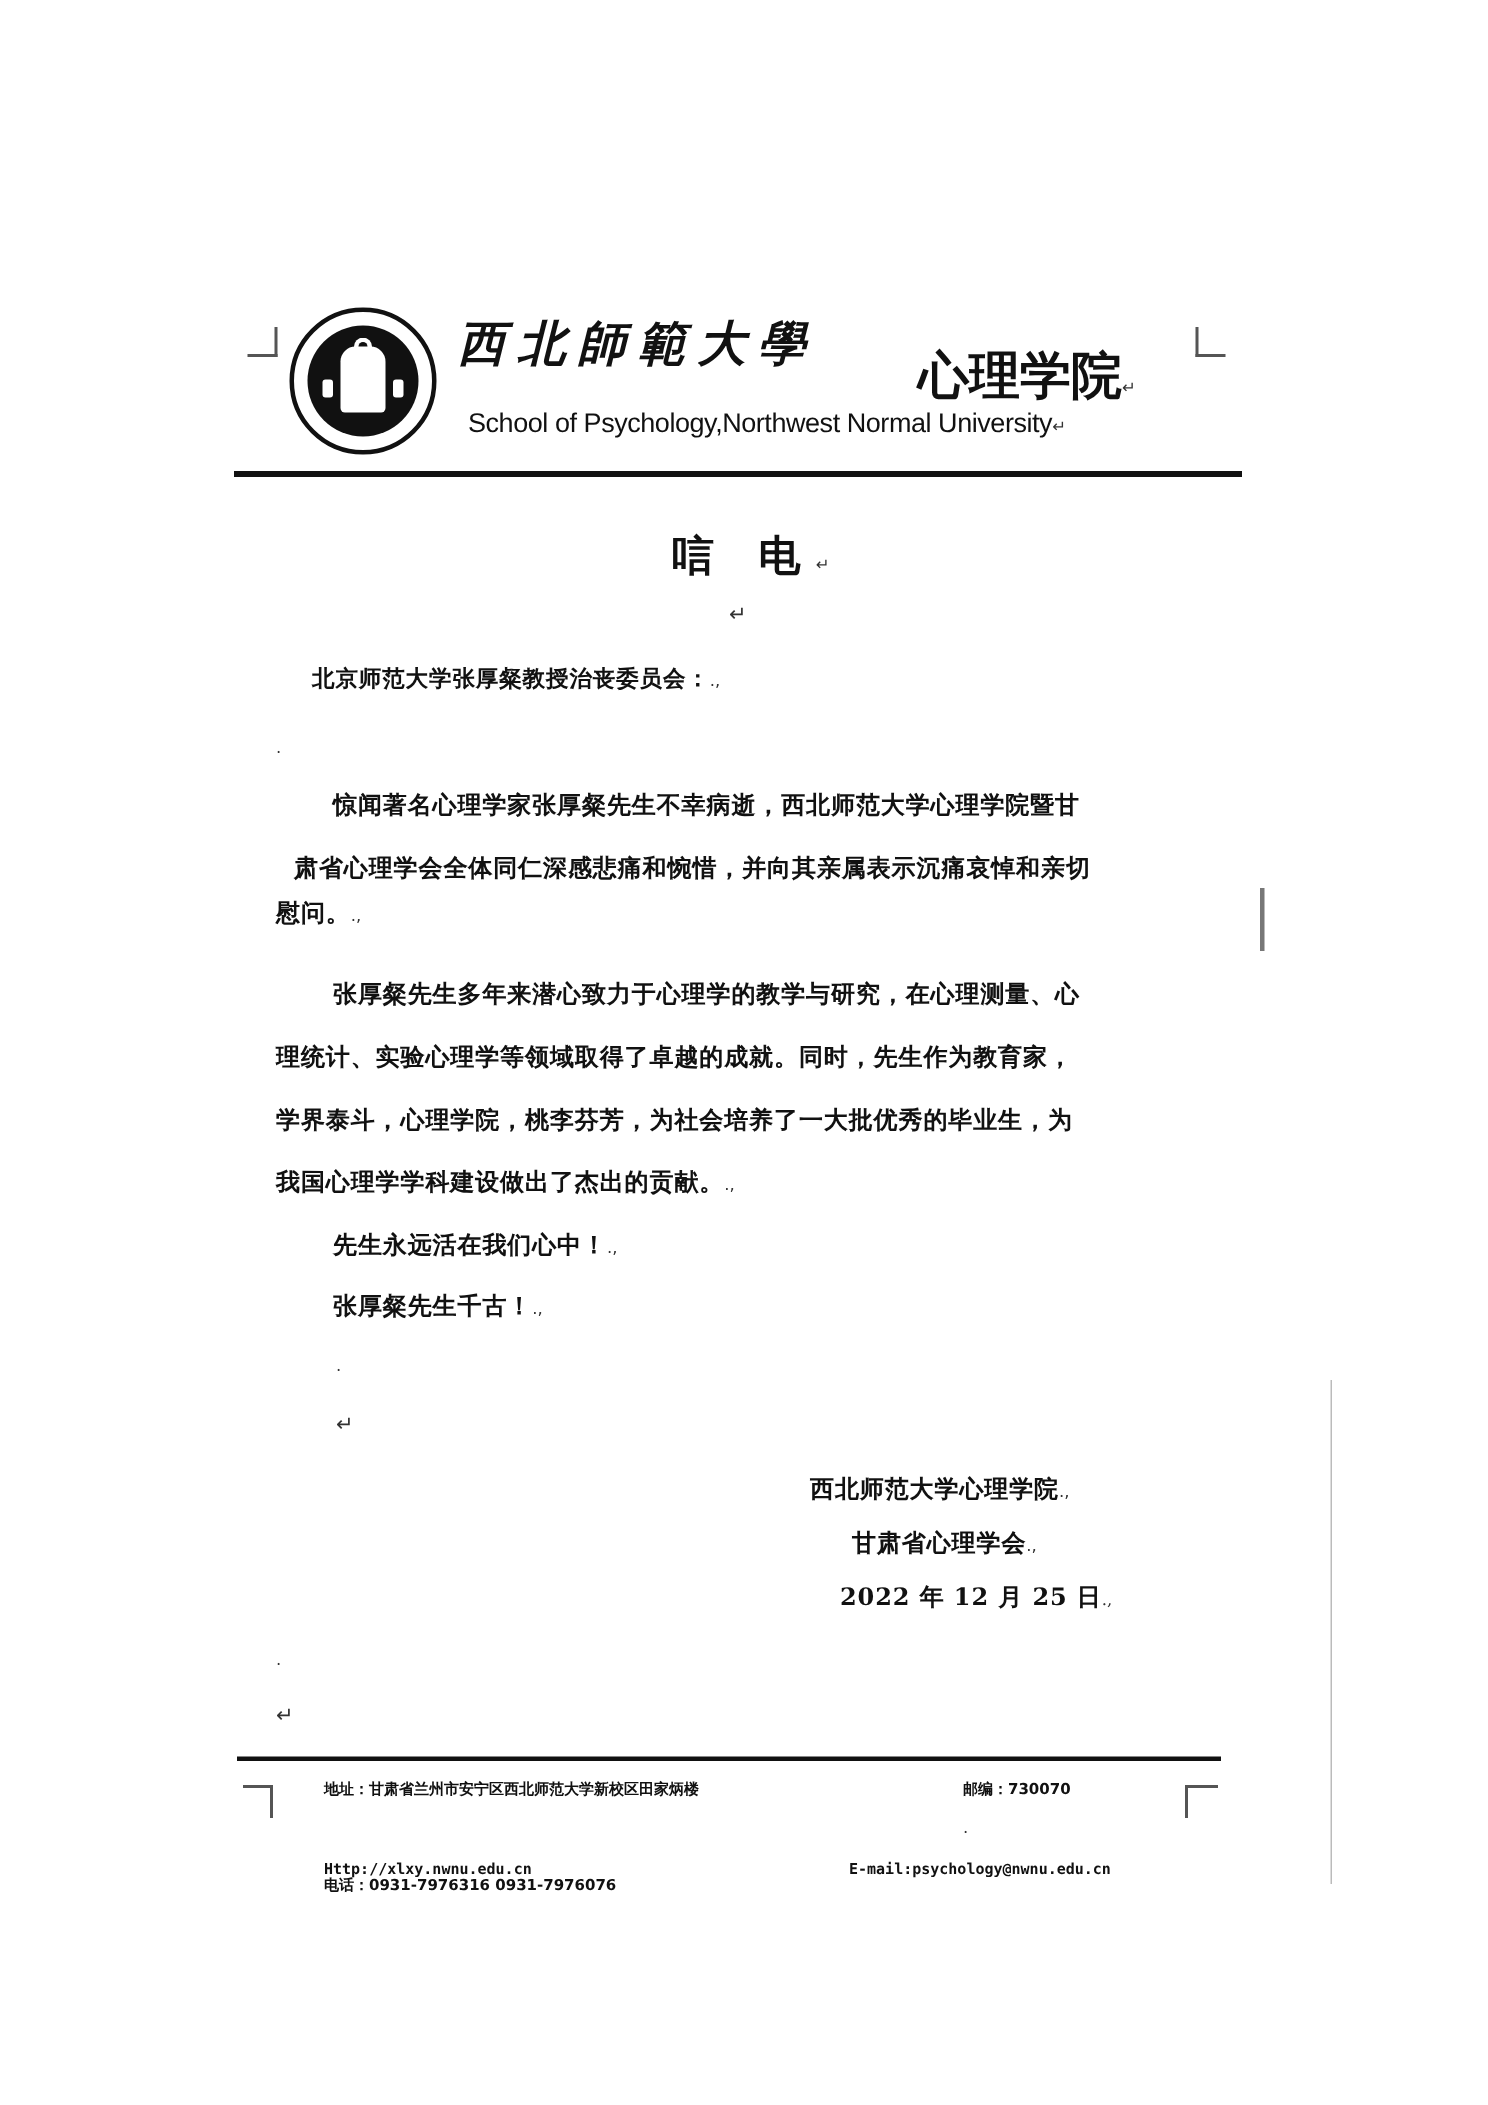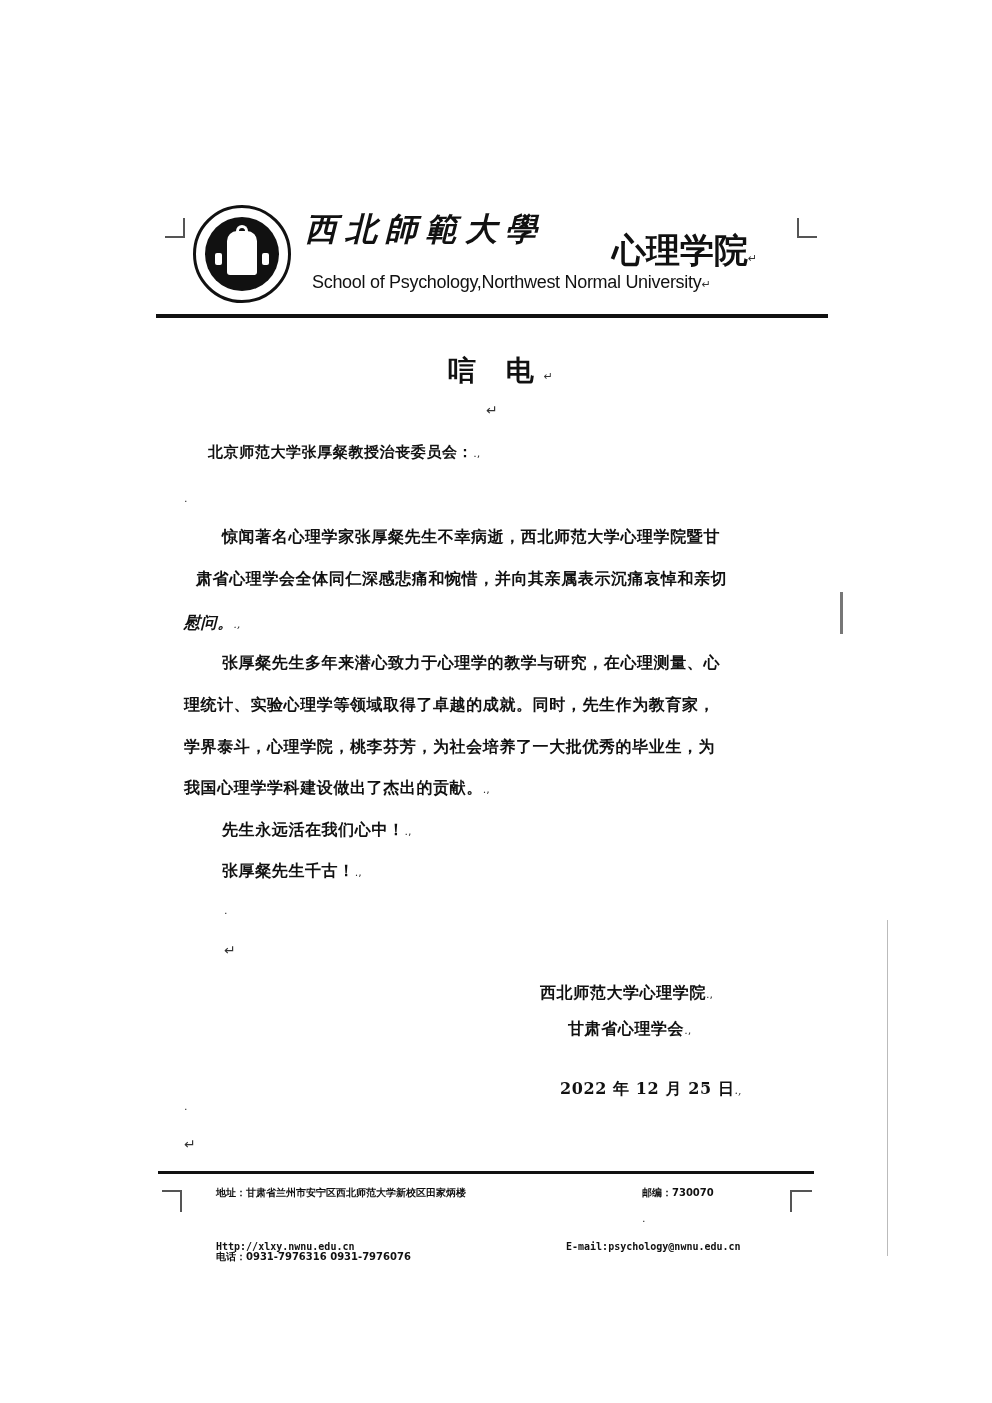--- a/index.html
+++ b/index.html
@@ -50,35 +50,35 @@
 <div class="rule" style="left:156px;top:314px;width:672px;height:4px;"></div>
 
 <div class="title"><span>唁 电</span><span class="mark">↵</span></div>
 <div class="abs mark" style="left:486px;top:402px;font-size:14px;">↵</div>
 
 <div class="line" style="left:184px;top:443px;font-size:15px;margin-left:24px;"><span>北京师范大学张厚粲教授治丧委员会：</span><span class="mark">.,</span></div>
 <div class="abs mark" style="left:184px;top:492px;">.</div>
 
 <div class="line" style="left:222px;top:527px;">惊闻著名心理学家张厚粲先生不幸病逝，西北师范大学心理学院暨甘</div>
 <div class="line" style="left:184px;top:569px;margin-left:12px;">肃省心理学会全体同仁深感悲痛和惋惜，并向其亲属表示沉痛哀悼和亲切</div>
-<div class="line" style="left:184px;top:613px;font-style:italic;"><span>慰问。</span><span class="mark">.,</span></div>
+<div class="line" style="left:184px;top:599px;"><span>慰问。</span><span class="mark">.,</span></div>
 
 <div class="line" style="left:222px;top:653px;">张厚粲先生多年来潜心致力于心理学的教学与研究，在心理测量、心</div>
 <div class="line" style="left:184px;top:695px;">理统计、实验心理学等领域取得了卓越的成就。同时，先生作为教育家，</div>
 <div class="line" style="left:184px;top:737px;">学界泰斗，心理学院，桃李芬芳，为社会培养了一大批优秀的毕业生，为</div>
 <div class="line" style="left:184px;top:778px;"><span>我国心理学学科建设做出了杰出的贡献。</span><span class="mark">.,</span></div>
 
 <div class="line" style="left:222px;top:820px;text-align:right;"><span>先生永远活在我们心中！</span><span class="mark">.,</span></div>
 <div class="line" style="left:222px;top:861px;"><span>张厚粲先生千古！</span><span class="mark">.,</span></div>
 <div class="abs mark" style="left:224px;top:904px;">.</div>
 <div class="abs mark" style="left:224px;top:942px;font-size:14px;">↵</div>
 
 <div class="line" style="left:540px;top:983px;"><span>西北师范大学心理学院</span><span class="mark">.,</span></div>
 <div class="line" style="left:568px;top:1019px;"><span>甘肃省心理学会</span><span class="mark">.,</span></div>
-<div class="line" style="left:560px;top:1055px;font-family:'DejaVu Serif', serif;margin-top:24px;"><span>2022 年 12 月 25 日</span><span class="mark">.,</span></div>
+<div class="line" style="left:560px;top:1055px;font-family:'DejaVu Serif', serif;"><span>2022 年 12 月 25 日</span><span class="mark">.,</span></div>
 
 <div class="abs mark" style="left:184px;top:1100px;">.</div>
 <div class="abs mark" style="left:184px;top:1136px;font-size:14px;">↵</div>
 
 <div class="rule" style="left:158px;top:1171px;width:656px;height:3px;"></div>
 <div class="corner" style="left:162px;top:1190px;width:18px;height:20px;border-width:2px 2px 0 0;"></div>
 <div class="corner" style="left:790px;top:1190px;width:20px;height:20px;border-width:2px 0 0 2px;"></div>
 
 <div class="footer" style="left:216px;top:1186px;">地址：甘肃省兰州市安宁区西北师范大学新校区田家炳楼</div>
 <div class="footer" style="left:642px;top:1186px;">邮编：730070</div>

